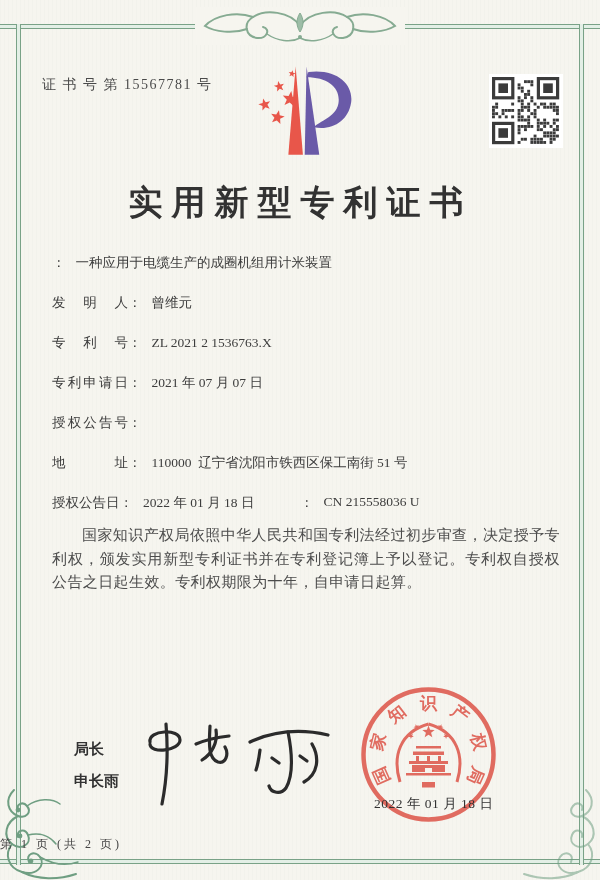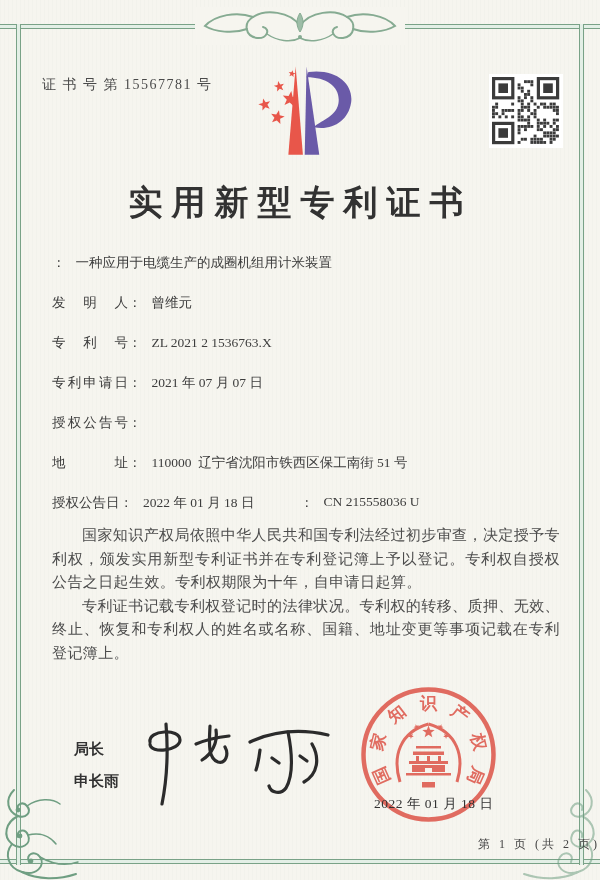--- a/index.html
+++ b/index.html
@@ -54,21 +54,21 @@
   .paras{position:absolute;left:52px;top:524px;width:508px;z-index:3;
     font-size:15px;line-height:23.5px;letter-spacing:.4px;color:#4c4c4c;text-align:justify;}
   .paras p{margin:0;text-indent:2em;}
   
   .signer{position:absolute;left:74px;top:740px;z-index:4;font-size:15px;font-weight:700;color:#333;}
   .signer .name{margin-top:13px;}
   #signature{position:absolute;left:132px;top:718px;width:215px;height:92px;z-index:4;}
   #seal{position:absolute;left:356px;top:682px;width:145px;height:145px;z-index:3;opacity:.85;}
   #seal-chars text{font-family:"Liberation Serif",serif;font-size:17px;font-weight:700;fill:#dd5448;}
   .seal-date{position:absolute;left:374px;top:795px;z-index:5;font-size:13.5px;letter-spacing:.5px;color:#333;white-space:pre;}
-  .footer-page{position:absolute;left:0;right:0;top:836px;text-align:right;z-index:3;
+  .footer-page{position:absolute;left:0;right:0;top:836px;text-align:left;z-index:3;
     font-size:12px;letter-spacing:3px;color:#444;}
   svg{display:block;}
 </style>
 </head>
 <body>
 
 <div class="band h" id="band-top"></div>
 <div class="band h" id="band-bottom"></div>
 <div class="band v" id="band-left"></div>
 <div class="band v" id="band-right"></div>
@@ -303,21 +303,20 @@
     </span>
     <span class="grant-group">
         <span class="field-colon">：</span>
       <span class="field-value">CN 215558036 U</span>
     </span>
   </div>
 </div>
 
 <div class="paras">
   <p>国家知识产权局依照中华人民共和国专利法经过初步审查，决定授予专利权，颁发实用新型专利证书并在专利登记簿上予以登记。专利权自授权公告之日起生效。专利权期限为十年，自申请日起算。</p>
-  <p>专利证书记载专利权登记时的法律状况。专利权的转移、质押、无效、终止、恢复和专利权人的姓名或名称、国籍、地址变更等事项记载在专利登记簿上。</p>
 </div>
 
 <div class="signer">
   <div>局长</div>
   <div class="name">申长雨</div>
 </div>
 
 <svg id="signature" viewBox="0 0 215 92">
   <g fill="none" stroke="#2b2b2b" stroke-width="3.2" stroke-linecap="round" stroke-linejoin="round">
     <path d="M34,6 C36,30 36,56 30,86"></path>

